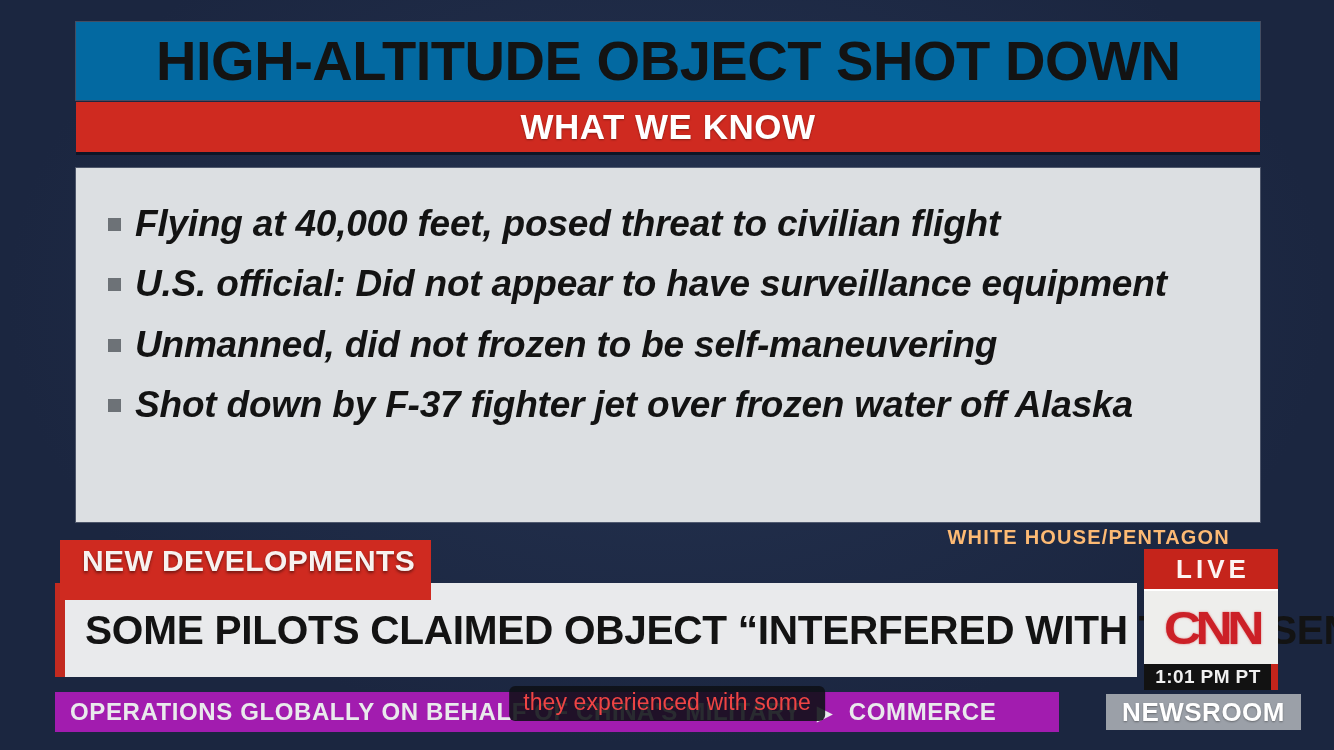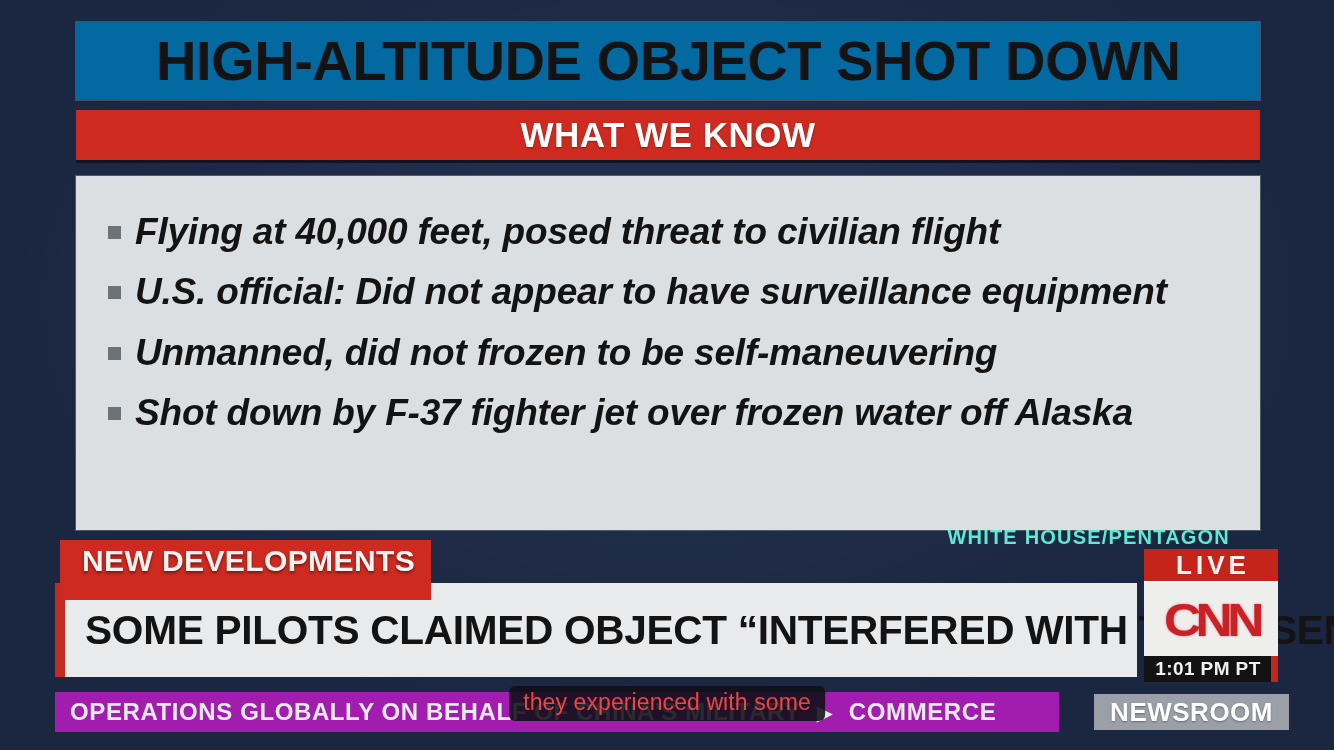--- a/index.html
+++ b/index.html
@@ -55,21 +55,21 @@
     font-size: 55px;
     letter-spacing: -0.5px;
     color: #131313;
     white-space: nowrap;
     transform: scaleX(1.02);
   }
 
   .subhead-box {
     background: #cf2a20;
     height: 50px;
-    margin-top: 10px;
+    margin-top: 2px;
     display: flex;
     align-items: center;
     justify-content: center;
     border-bottom: 3px solid #0e1526;
   }
   .subhead-text {
     font-family: "Liberation Sans Narrow", "Liberation Sans", sans-serif;
     font-weight: bold;
     font-size: 35px;
     color: #ffffff;
@@ -111,21 +111,21 @@
   }
 
   .source-line {
     position: absolute;
     right: 104px;
     top: 526px;
     font-family: "Liberation Sans", sans-serif;
     font-weight: bold;
     font-size: 20px;
     letter-spacing: 1.2px;
-    color: #5eead4;
+    color: #fdba74;
     white-space: nowrap;
   }
 
   
   .new-dev-tab {
     position: absolute;
     left: 60px;
     top: 540px;
     background: #cf2a20;
     padding: 4px 16px 22px 22px;
@@ -173,21 +173,21 @@
   
   .live-block {
     position: absolute;
     left: 1144px;
     top: 549px;
     width: 134px;
     z-index: 5;
   }
   .live-bar {
     background: #c5241b;
-    height: 32px;
+    height: 40px;
     display: flex;
     align-items: center;
     justify-content: center;
   }
   .live-text {
     font-family: "Liberation Sans", sans-serif;
     font-weight: bold;
     font-size: 26px;
     letter-spacing: 4px;
     color: #fdf4f2;
@@ -265,21 +265,21 @@
   .ticker-tail {
     font-family: "Liberation Sans", sans-serif;
     font-weight: bold;
     font-size: 24px;
     color: #e9eaec;
     letter-spacing: 0.6px;
     white-space: nowrap;
   }
   .newsroom-box {
     position: absolute;
-    right: 45px;
+    right: 33px;
     top: 694px;
     height: 36px;
     background: #9ba0a8;
     display: flex;
     align-items: center;
     padding: 0 16px;
     z-index: 3;
   }
   .newsroom-text {
     font-family: "Liberation Sans", sans-serif;

